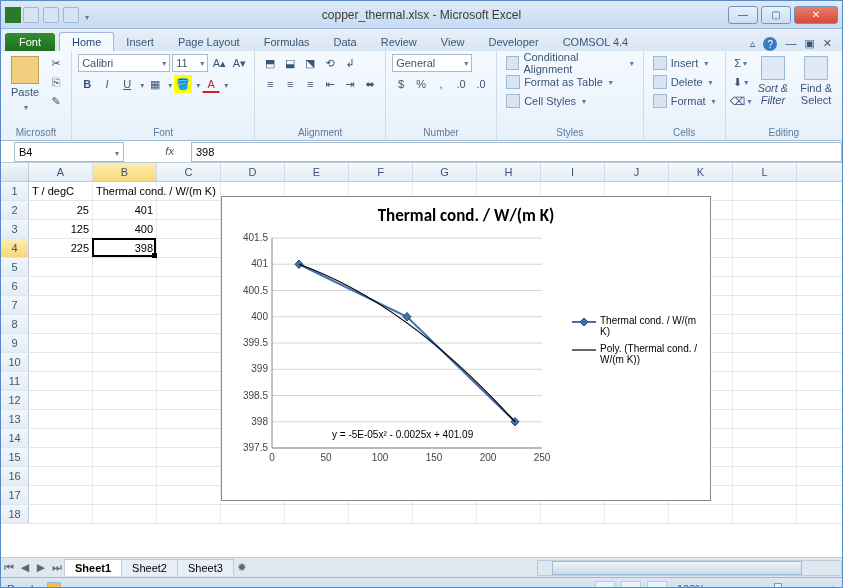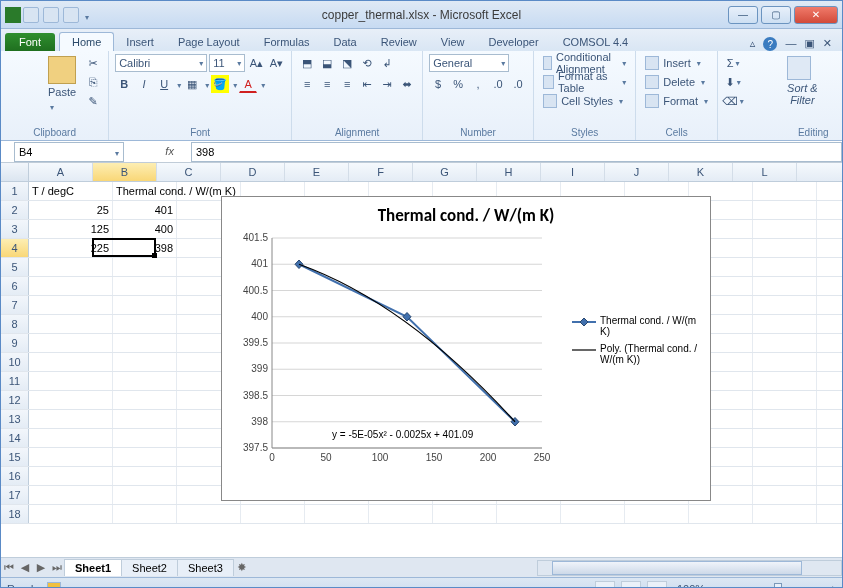--- a/index.html
+++ b/index.html
@@ -21,21 +21,21 @@
 .tabsrow .tab { padding: 3px 12px; cursor: default; }
 .tabsrow .tab.active { background: #f5faff; border: 1px solid #9db8d8; border-bottom: none; border-radius: 3px 3px 0 0; color: #2b4a6a; }
 .tabsrow .right { margin-left:auto; display:flex; gap:8px; padding-right:10px; color:#3b5578; font-size:11px;}
 .tabsrow .right span{cursor:default;}
 
 
 .ribbon { height: 90px; background: linear-gradient(#f5faff,#e8f0fa); border-bottom: 1px solid #9db8d8; display: flex; font-size: 11px; color:#3b5578;}
 .group { border-right: 1px solid #cddcec; padding: 3px 6px 1px 6px; display:flex; flex-direction:column; position:relative;}
 .group .label { text-align:center; font-size:10px; color:#5a7aa0; padding: 2px 0 1px 0; margin-top:auto; }
 .group .content { flex:1; display:flex; gap:4px; align-items:flex-start;}
-.bigbtn { display:flex; flex-direction:column; align-items:flex-start; gap:2px; padding: 2px 4px; margin-left: 37px; }
+.bigbtn { display:flex; flex-direction:column; align-items:center; gap:2px; padding: 2px 4px; }
 .bigbtn .ico { width: 28px; height: 28px; background: #f0d080; border:1px solid #c0a050; }
 .col { display:flex; flex-direction:column; gap:1px; }
 .row { display:flex; gap:2px; align-items:center;}
 .smbtn { width:18px; height:18px; border:1px solid transparent; display:flex; align-items:center; justify-content:center; font-size:11px; color:#3b5578; background: transparent; cursor:default;}
 .combo { height:18px; border:1px solid #a8bccf; background:#fff; font-size:11px; padding:0 3px; display:flex; align-items:center; justify-content:space-between;}
 .caret::after{content:"▾"; font-size:8px; color:#5a7aa0; margin-left:2px;}
 .labbtn { display:flex; align-items:center; gap:4px; font-size:11px; height:18px; padding:0 3px; }
 .labbtn .ico2{width:14px;height:14px;background:#d8e4f2;border:1px solid #9db8d8;}
 
 
@@ -51,21 +51,21 @@
 .colheads { display:flex; height:19px; background: linear-gradient(#f5f9fd,#e4ecf5); border-bottom:1px solid #bfcddb; }
 .corner { width:28px; border-right:1px solid #bfcddb; background:linear-gradient(#f2f6fb,#dbe5f0);}
 .ch { border-right:1px solid #d3dde8; text-align:center; font-size:11px; color:#3b5578; line-height:19px;}
 .ch.a{width:64px;} .ch.b{width:64px;} .ch.c{width:64px;} .ch.d{width:64px;} .ch.e{width:64px;} .ch.f{width:64px;} .ch.g{width:64px;} .ch.h{width:64px;} .ch.i{width:64px;} .ch.j{width:64px;} .ch.k{width:64px;} .ch.l{width:64px;}
 .ch.sel{background:linear-gradient(#fdeeb3,#f9d777);}
 .rows { position:relative; }
 .rowline { display:flex; height:19px; border-bottom:1px solid #e0e6ed;}
 .rh { width:28px; border-right:1px solid #bfcddb; background:linear-gradient(#f2f6fb,#e4ecf5); text-align:center; font-size:11px; color:#3b5578; line-height:19px;}
 .rh.sel{background:linear-gradient(#fdeeb3,#f9d777);}
 .cell { border-right:1px solid #e6ebf1; font-size:11px; padding:0 3px; line-height:19px; overflow:hidden; white-space:nowrap; color:#000;}
-.cell.a{width:84px;} .cell.b{width:64px;} .cell.c{width:64px;} .cell.d{width:64px;} .cell.e{width:64px;} .cell.f{width:64px;} .cell.g{width:64px;} .cell.h{width:64px;} .cell.i{width:64px;} .cell.j{width:64px;} .cell.k{width:64px;} .cell.l{width:64px;}
+.cell.a{width:64px;} .cell.b{width:64px;} .cell.c{width:64px;} .cell.d{width:64px;} .cell.e{width:64px;} .cell.f{width:64px;} .cell.g{width:64px;} .cell.h{width:64px;} .cell.i{width:64px;} .cell.j{width:64px;} .cell.k{width:64px;} .cell.l{width:64px;}
 .cell.num{text-align:right;}
 .active-cell { position:absolute; border:2px solid #000; pointer-events:none; }
 .fillhandle{position:absolute;width:5px;height:5px;background:#000;right:-3px;bottom:-3px;}
 
 
 .chart { position:absolute; left:220px; top:33px; width:490px; height:305px; background:#fff; border:1px solid #888; }
 .chart .ctitle { text-align:center; font-weight:bold; font-size:17px; padding:8px 0 2px 0; font-family: Calibri, sans-serif;}
 .chart svg { display:block; }
 .legend { position:absolute; right:8px; top:118px; font-size:10px; font-family: Calibri, sans-serif; width:130px;}
 .legend .lit{display:flex; gap:4px; margin-bottom:6px;}
@@ -132,21 +132,21 @@
         <div class="ico"></div>
         <span>Paste</span>
         <span class="caret"></span>
       </div>
       <div class="col">
         <div class="smbtn">✂</div>
         <div class="smbtn">⎘</div>
         <div class="smbtn">✎</div>
       </div>
     </div>
-    <div class="label">Clipboard</div>
+    <div class="label">Microsoft</div>
   </div>
 
   <div class="group">
     <div class="content col" style="gap:3px;">
       <div class="row">
         <div class="combo caret" style="width:92px;">
             <span>Calibri</span>
           </div>
         <div class="combo caret" style="width:36px;">
             <span>11</span>

